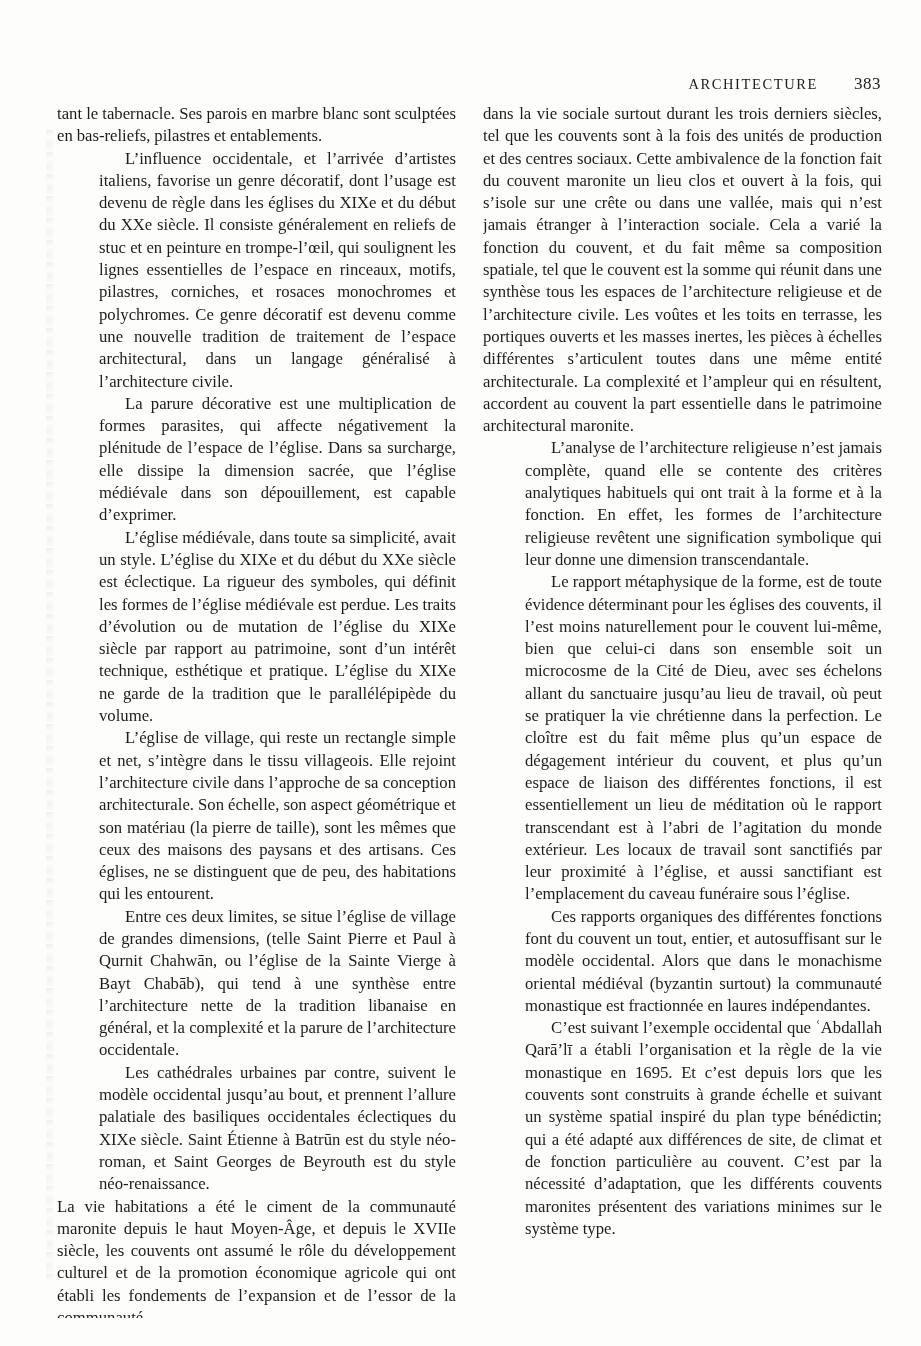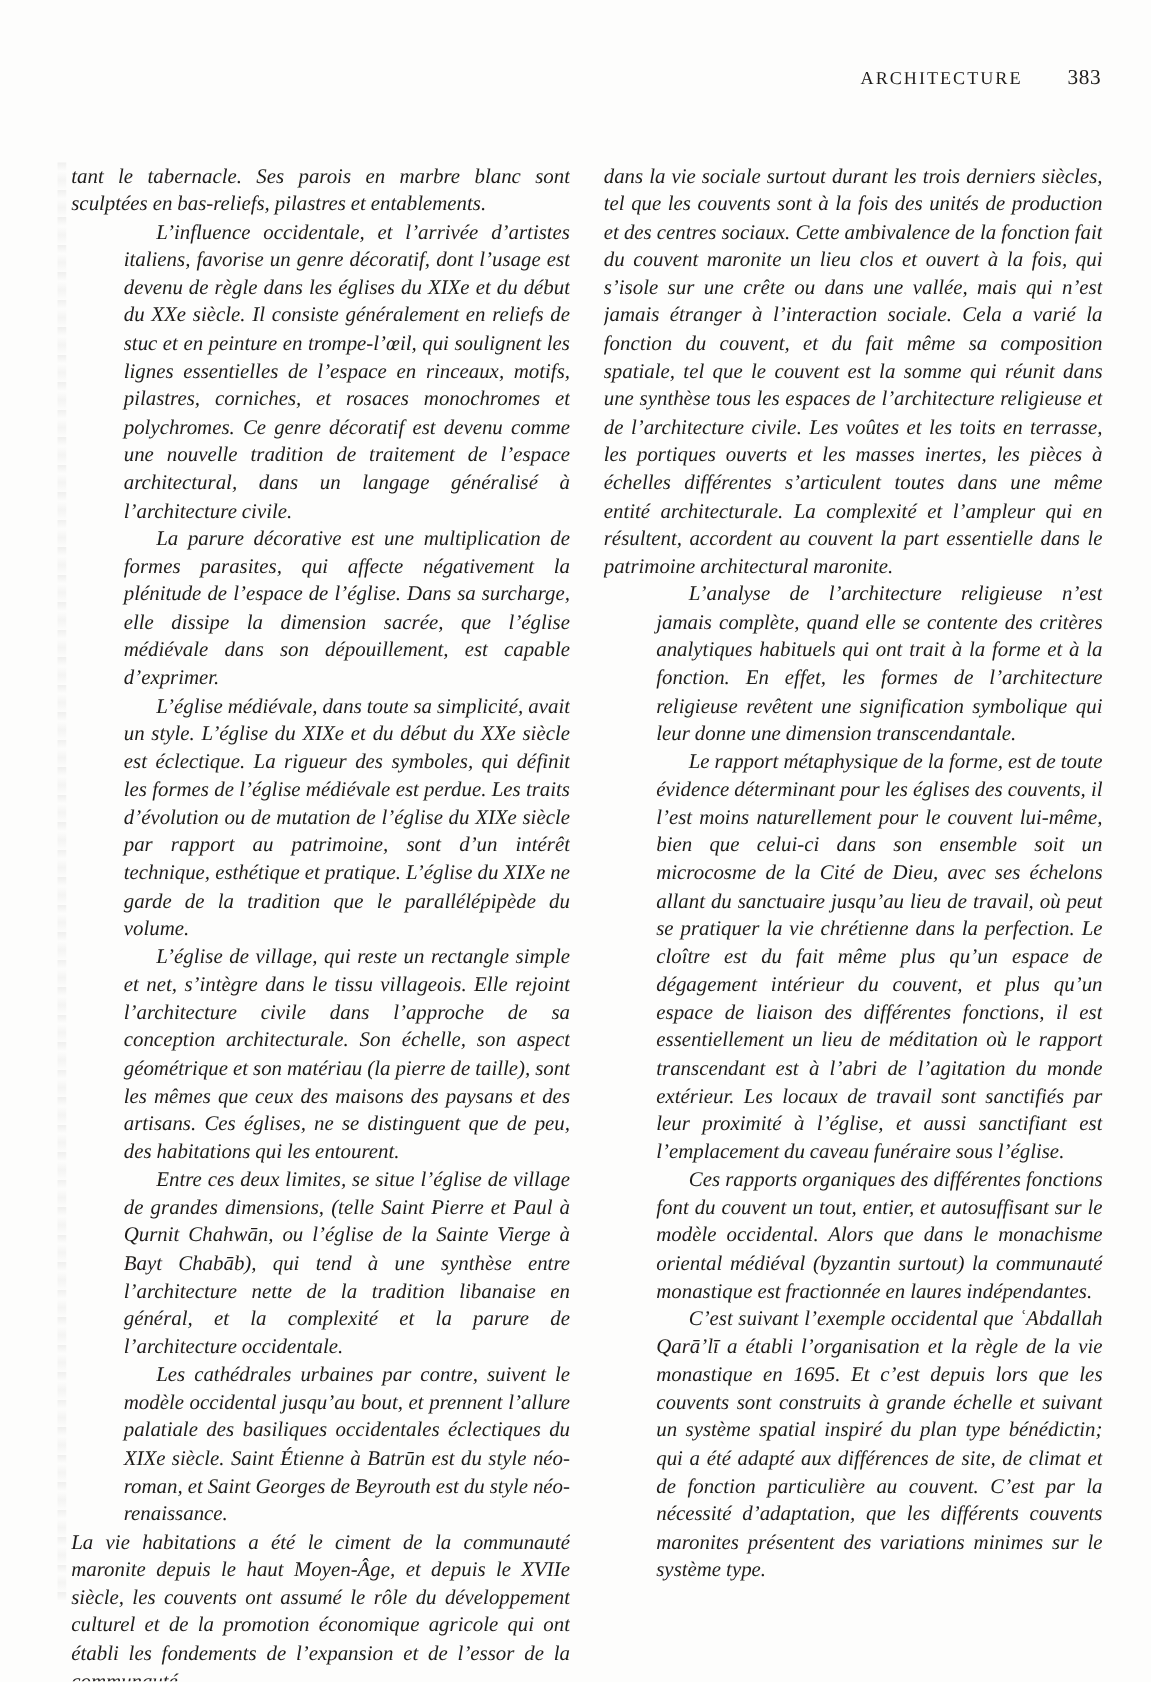--- a/index.html
+++ b/index.html
@@ -27,48 +27,47 @@
       to bottom,
       rgba(120,120,118,0.10) 0px,
       rgba(255,255,255,0) 7px,
       rgba(140,140,138,0.08) 14px,
       rgba(255,255,255,0) 22px
     );
     pointer-events: none;
   }
   .running-head {
     position: absolute;
-    top: 52px;
+    top: 74px;
     right: 40px;
     display: flex;
     align-items: baseline;
     gap: 36px;
   }
   .running-title {
     font-size: 14.5px;
     letter-spacing: 1.6px;
     font-weight: 400;
   }
   .page-number {
     font-size: 17px;
     letter-spacing: 0.5px;
     font-family: Liberation Serif, serif;
   }
   .column {
     position: absolute;
-    top: 130px;
+    top: 103px;
     width: 399px;
     height: 1215px;
     overflow: hidden;
     text-align: justify;
     font-size: 16.7px;
     line-height: 22.3px;
     word-spacing: -0.2px;
     hyphens: auto;
-    font-style: italic;
     -webkit-hyphens: auto;
   }
   .column.left  { left: 57px; }
   .column.right { left: 483px; }
   .column p {
     margin: 0;
     padding: 0;
   }
   .column p.indent { text-indent: 26px; margin-left: 42px; }
   .column p.cont   { text-align-last: justify; }

